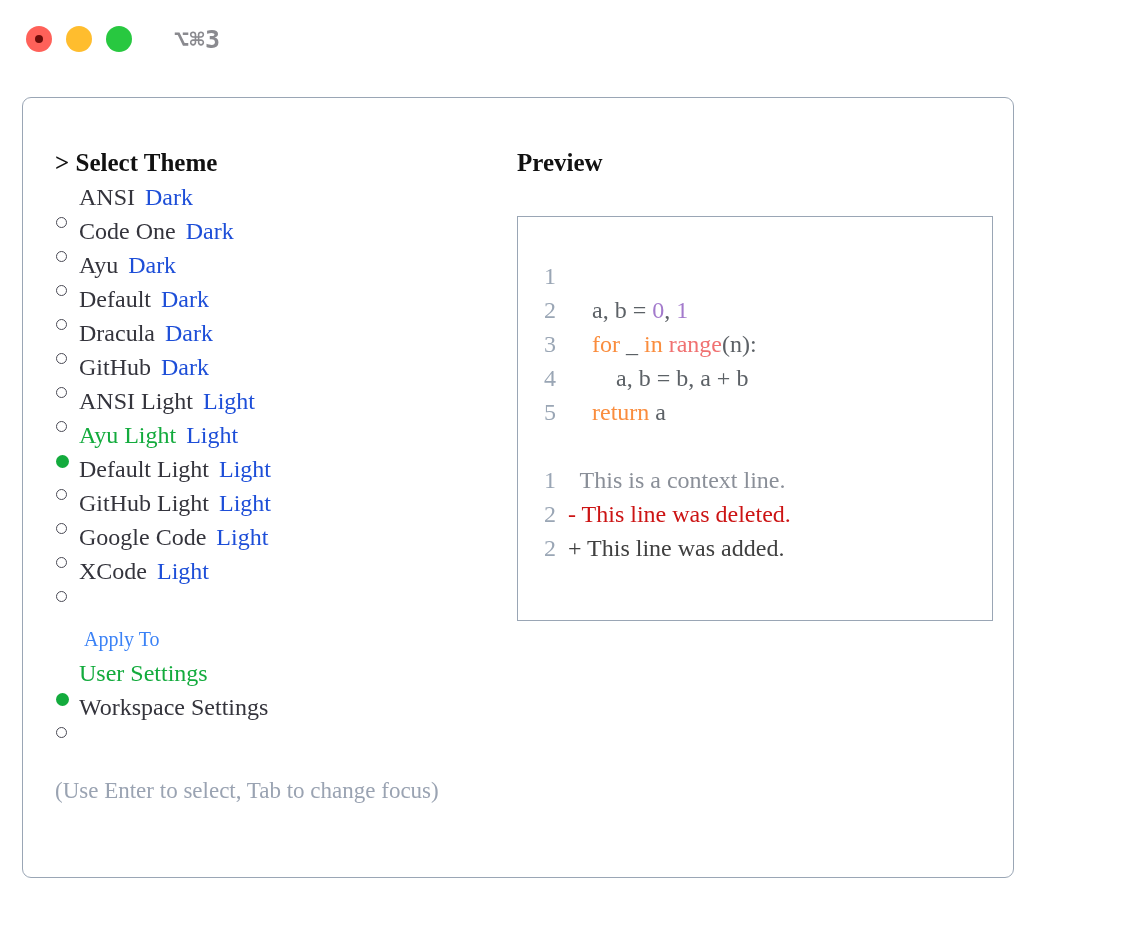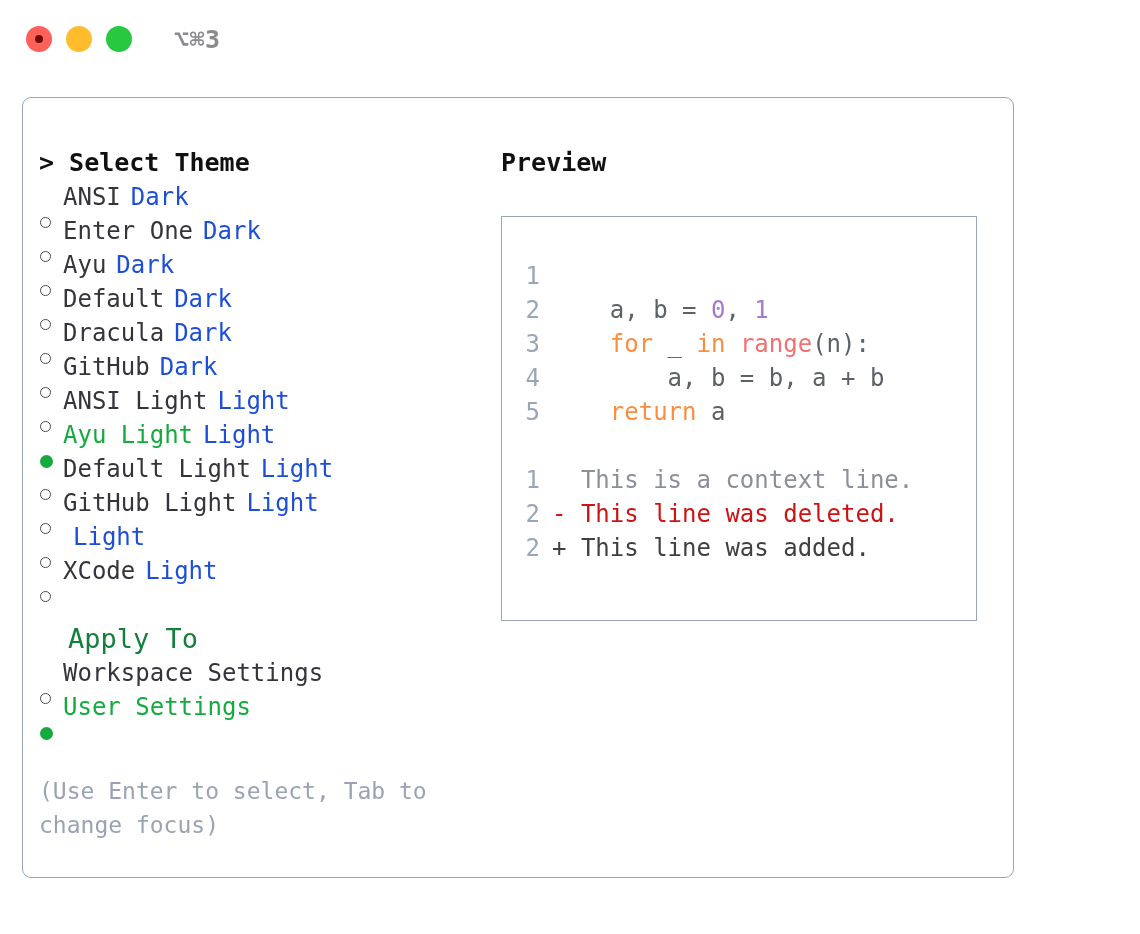--- a/index.html
+++ b/index.html
@@ -72,22 +72,22 @@
     width: 992px;
     height: 781px;
     border: 1.6px solid #9aa6b5;
     border-radius: 9px;
     box-sizing: border-box;
     background: #ffffff;
   }
 
   #panel-inner {
     position: absolute;
-    left: 0; top: 0;
-    width: 100%; height: 100%;
+    left: 16px; top: 0;
+    width: 100%; height: 100%; font-family: Liberation Serif, serif;
   }
 
   
   #left-col {
     position: absolute;
     left: 16px;
     top: 48px;
     width: 460px;
   }
 
@@ -142,22 +142,22 @@
     color: #13ab3d;
   }
   .opt-variant {
     color: #1d4ed8;
     margin-left: 10px;
   }
 
   .spacer-block { height: 34px; }
 
   .subheading {
-    font-size: 27px;
-    color: #15803d;
+    font-size: 20px;
+    color: #3b82f6;
     line-height: 34px;
     padding-left: 29px;
     white-space: pre;
   }
 
   #hint {
     margin-top: 50px;
     font-size: 23px;
     line-height: 34px;
     color: #9aa3b2;
@@ -238,39 +238,39 @@
     <div id="shortcut">⌥⌘3</div>
   </div>
 
   <div id="panel">
     <div id="panel-inner">
 
       <div id="left-col">
         <div class="heading">&gt; Select Theme</div>
         <div id="theme-list">
             <div class="opt-row"><span class="bullet"><span class="ring"></span></span><span class="opt-name">ANSI</span><span class="opt-variant">Dark</span></div>
-            <div class="opt-row"><span class="bullet"><span class="ring"></span></span><span class="opt-name">Enter One</span><span class="opt-variant">Dark</span></div>
+            <div class="opt-row"><span class="bullet"><span class="ring"></span></span><span class="opt-name">Code One</span><span class="opt-variant">Dark</span></div>
             <div class="opt-row"><span class="bullet"><span class="ring"></span></span><span class="opt-name">Ayu</span><span class="opt-variant">Dark</span></div>
             <div class="opt-row"><span class="bullet"><span class="ring"></span></span><span class="opt-name">Default</span><span class="opt-variant">Dark</span></div>
             <div class="opt-row"><span class="bullet"><span class="ring"></span></span><span class="opt-name">Dracula</span><span class="opt-variant">Dark</span></div>
             <div class="opt-row"><span class="bullet"><span class="ring"></span></span><span class="opt-name">GitHub</span><span class="opt-variant">Dark</span></div>
             <div class="opt-row"><span class="bullet"><span class="ring"></span></span><span class="opt-name">ANSI Light</span><span class="opt-variant">Light</span></div>
             <div class="opt-row selected"><span class="bullet"><span class="dot"></span></span><span class="opt-name">Ayu Light</span><span class="opt-variant">Light</span></div>
             <div class="opt-row"><span class="bullet"><span class="ring"></span></span><span class="opt-name">Default Light</span><span class="opt-variant">Light</span></div>
             <div class="opt-row"><span class="bullet"><span class="ring"></span></span><span class="opt-name">GitHub Light</span><span class="opt-variant">Light</span></div>
-            <div class="opt-row"><span class="bullet"><span class="ring"></span></span><span class="opt-variant">Light</span></div>
+            <div class="opt-row"><span class="bullet"><span class="ring"></span></span><span class="opt-name">Google Code</span><span class="opt-variant">Light</span></div>
             <div class="opt-row"><span class="bullet"><span class="ring"></span></span><span class="opt-name">XCode</span><span class="opt-variant">Light</span></div>
           </div>
 
         <div class="spacer-block"></div>
 
         <div class="subheading">Apply To</div>
         <div id="apply-list">
+            <div class="opt-row selected"><span class="bullet"><span class="dot"></span></span><span class="opt-name">User Settings</span></div>
             <div class="opt-row"><span class="bullet"><span class="ring"></span></span><span class="opt-name">Workspace Settings</span></div>
-            <div class="opt-row selected"><span class="bullet"><span class="dot"></span></span><span class="opt-name">User Settings</span></div>
           </div>
 
         <div id="hint">(Use Enter to select, Tab to change focus)</div>
       </div>
 
       <div id="right-col">
         <div id="preview-label">Preview</div>
         <div id="preview-box">
           <div id="code-area">
             <div id="code-lines">

